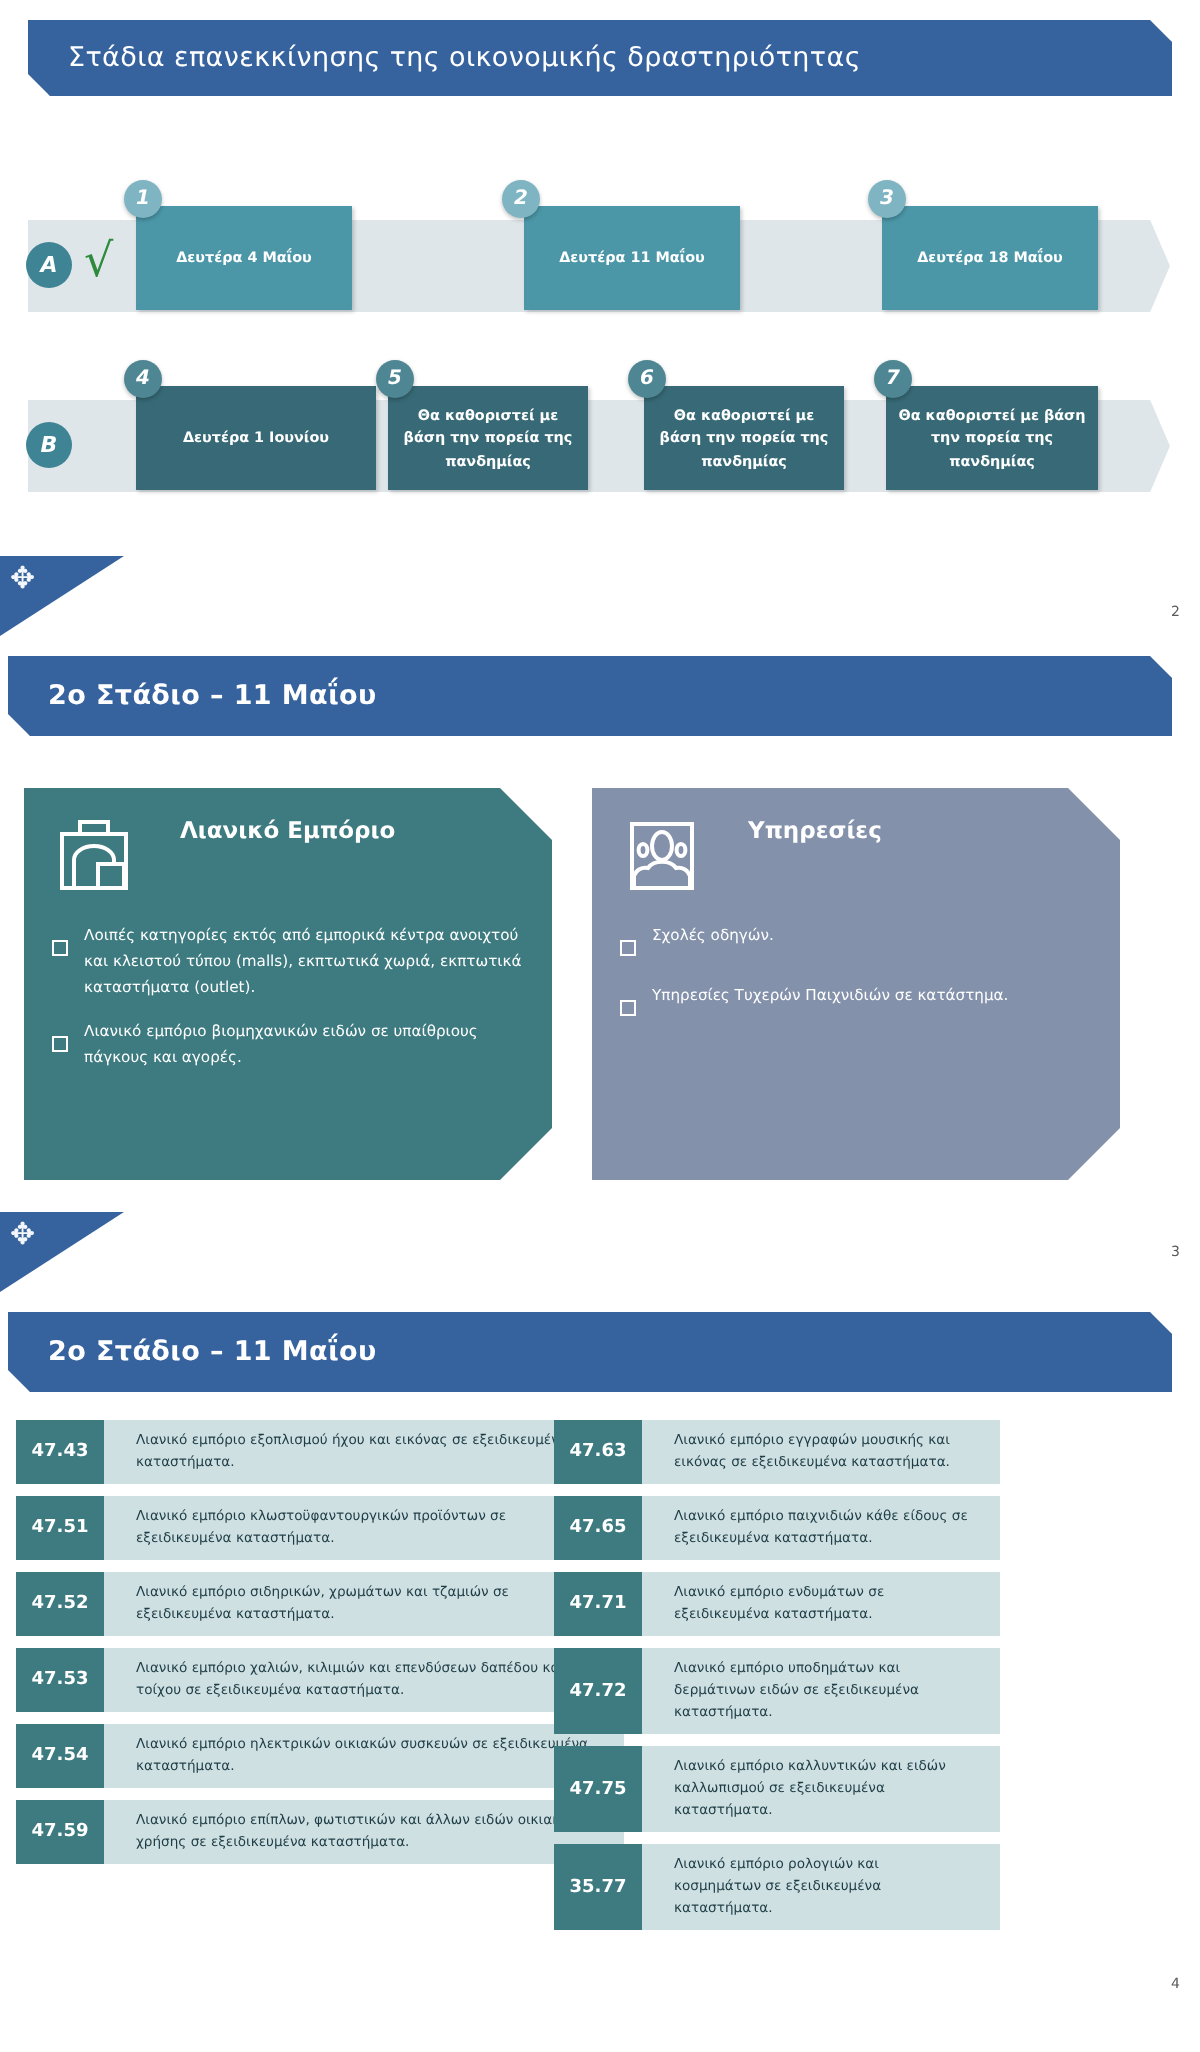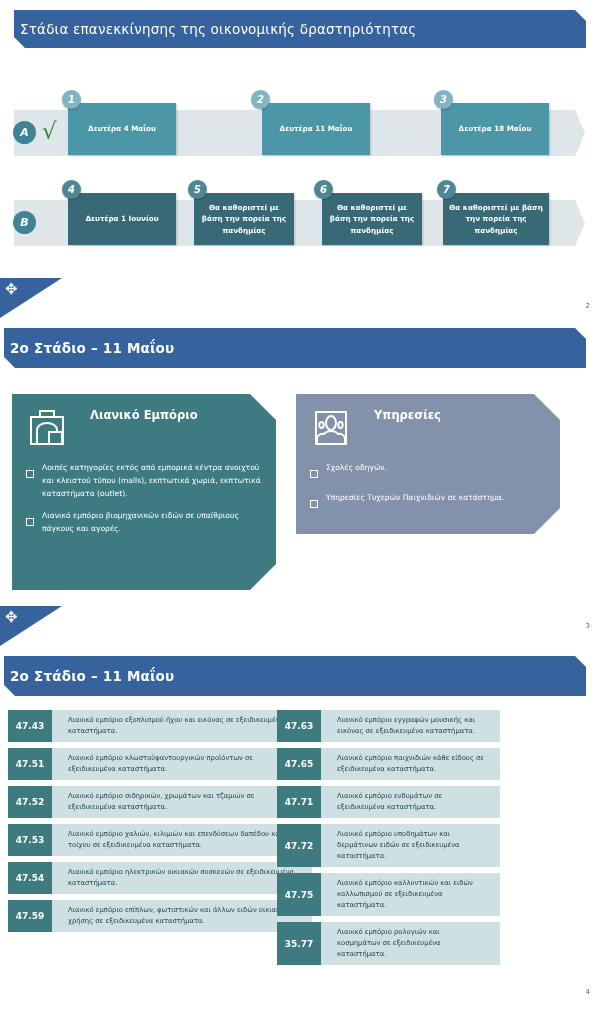--- a/index.html
+++ b/index.html
@@ -20,21 +20,21 @@
     position:absolute;
     background:#36629e;
     color:#fff;
     display:flex;align-items:center;
     box-sizing:border-box;
     clip-path:polygon(0 0, calc(100% - 11px) 0, 100% 11px, 100% 100%, 11px 100%, 0 calc(100% - 11px));
     box-shadow:2px 2px 3px rgba(0,0,0,.22);
   }
   .banner-title{
     font-size:13.5px;font-weight:400;letter-spacing:.2px;
-    padding-left:6px;white-space:nowrap;
+    padding-left:20px;white-space:nowrap;
   }
   .banner-title.bold{font-weight:700;font-size:13.5px;}
 
   
   .track{
     position:absolute;height:46px;background:#dfe6ea;
   }
   .track-arrow{
     position:absolute;width:22px;height:46px;background:#dfe6ea;
     clip-path:polygon(0 0, 55% 0, 100% 50%, 55% 100%, 0 100%);
@@ -155,21 +155,21 @@
     <span>3</span>
   </div>
 
   <div class="track" style="left:14px;top:200px;width:549px;"></div>
   <div class="track-arrow" style="left:563px;top:200px;"></div>
 
   <div class="row-badge" style="left:13px;top:211px;">
     <span>B</span>
   </div>
 
-  <div class="tl-box b" style="left:68px;top:193px;width:108px;height:52px;">
+  <div class="tl-box b" style="left:68px;top:193px;width:120px;height:52px;">
     <span>Δευτέρα 1 Ιουνίου</span>
   </div>
   <div class="tl-num b" style="left:62px;top:180px;">
     <span>4</span>
   </div>
 
   <div class="tl-box b" style="left:194px;top:193px;width:100px;height:52px;">
     <span>Θα καθοριστεί με βάση την πορεία της πανδημίας</span>
   </div>
   <div class="tl-num b" style="left:188px;top:180px;">
@@ -230,21 +230,21 @@
         <span class="bx">
           <svg width="8" height="8" viewBox="0 0 8 8" fill="none" stroke="#fff" stroke-width="1">
               <rect x="0.5" y="0.5" width="7" height="7"></rect>
             </svg>
         </span>
         <span class="bullet-text"> Λιανικό εμπόριο βιομηχανικών ειδών σε υπαίθριους πάγκους και αγορές.</span>
       </div>
     </div>
   </div>
 
-  <div class="panel services" style="left:296px;top:76px;width:264px;height:140px;">
+  <div class="panel services" style="left:296px;top:76px;width:264px;height:196px;">
     <div class="panel-head">
       <span>
         <svg width="42" height="40" viewBox="0 0 42 40" fill="none" stroke="#ffffff" stroke-width="2">
           <rect x="6" y="4" width="30" height="32"></rect>
           <ellipse cx="21" cy="15" rx="5" ry="7"></ellipse>
           <ellipse cx="11.5" cy="17" rx="2.2" ry="3"></ellipse>
           <ellipse cx="30.5" cy="17" rx="2.2" ry="3"></ellipse>
           <path d="M7 36 v-6 a6 6 0 0 1 7 -4 a8 6 0 0 1 14 0 a6 6 0 0 1 7 4 v6"></path>
         </svg>
       </span>

